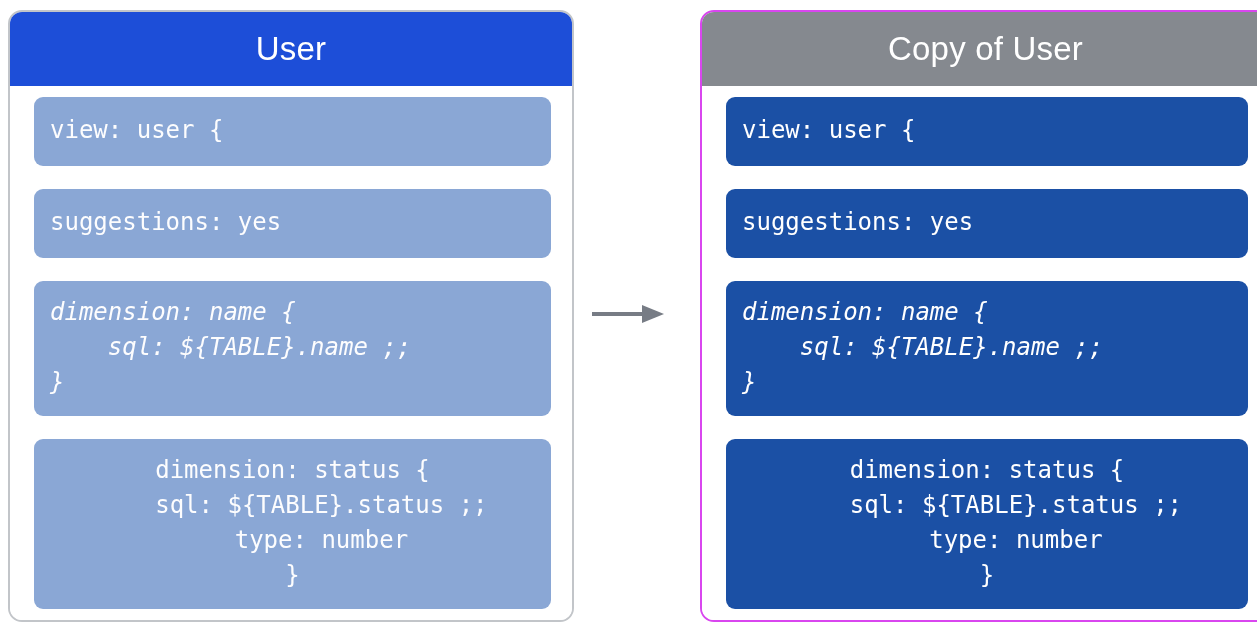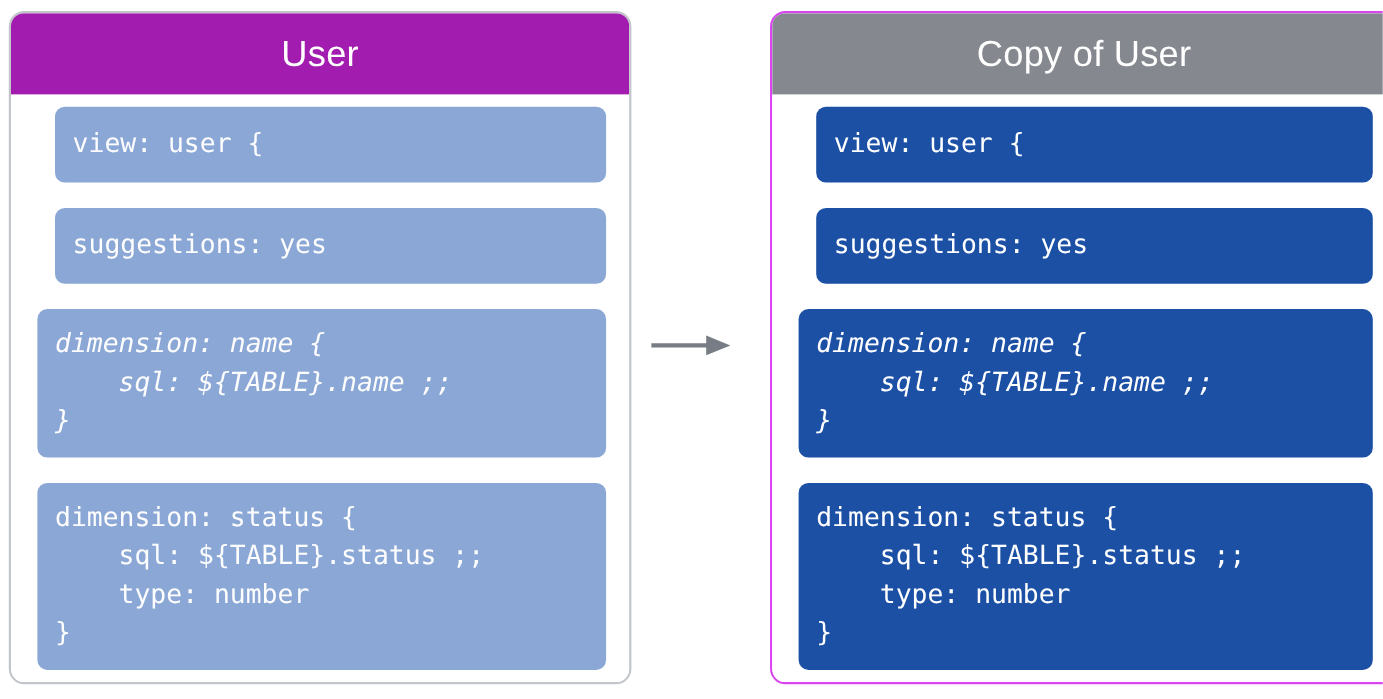--- a/index.html
+++ b/index.html
@@ -54,21 +54,21 @@
     display: flex;
     align-items: center;
     justify-content: center;
     color: #ffffff;
     font-size: 33px;
     font-weight: 400;
     letter-spacing: 0.2px;
     user-select: none;
   }
 
-  .panel-source .panel-header { background: #a21caf; }
+  .panel-source .panel-header { background: #1d4ed8; }
   .panel-copy   .panel-header { background: #85898f; }
 
   .panel-body {
     flex: 1 1 auto;
     padding: 11px 21px 14px 24px;
     box-sizing: border-box;
     display: flex;
     flex-direction: column;
     background: #ffffff;
   }
@@ -79,33 +79,33 @@
     box-sizing: border-box;
     padding: 13px 16px 15px 16px;
     margin-bottom: 23px;
     font-family: "DejaVu Sans Mono", "Liberation Mono", monospace;
     font-size: 24px;
     line-height: 35px;
     white-space: pre;
     color: #ffffff;
     overflow: hidden;
   }
-  .code-block:last-child { margin-bottom: 0; }
+  .code-block:last-child { margin-bottom: 0; text-align: center; }
 
   .panel-source .code-block {
     background: #8aa7d5;
     color: #fdfdfe;
   }
   .panel-copy .code-block {
     background: #1b50a5;
     color: #ffffff;
   }
 
   
-  .code-block.lines-1 { padding-top: 16px; padding-bottom: 18px; margin-left: 16px; }
+  .code-block.lines-1 { padding-top: 16px; padding-bottom: 18px; }
   .code-block.lines-3 { padding-top: 14px; padding-bottom: 16px; font-style: italic; }
   .code-block.lines-4 { padding-top: 14px; padding-bottom: 16px; }
 
   
   .arrow {
     position: absolute;
     left: 592px;
     top: 303px;
     width: 72px;
     height: 22px;

